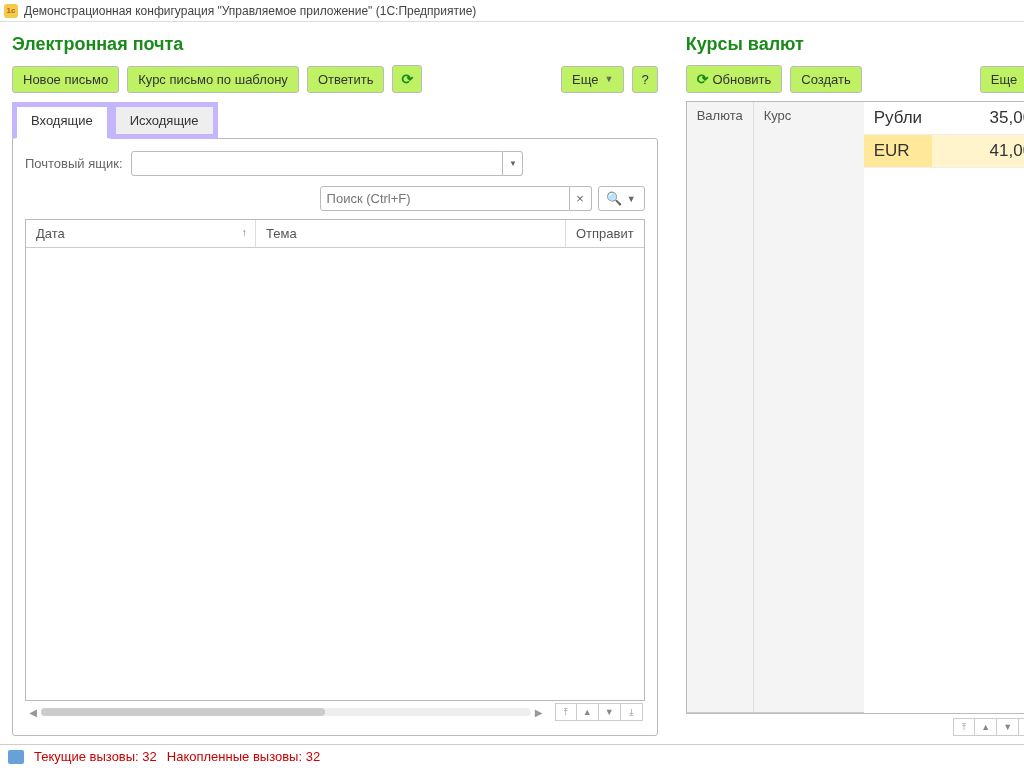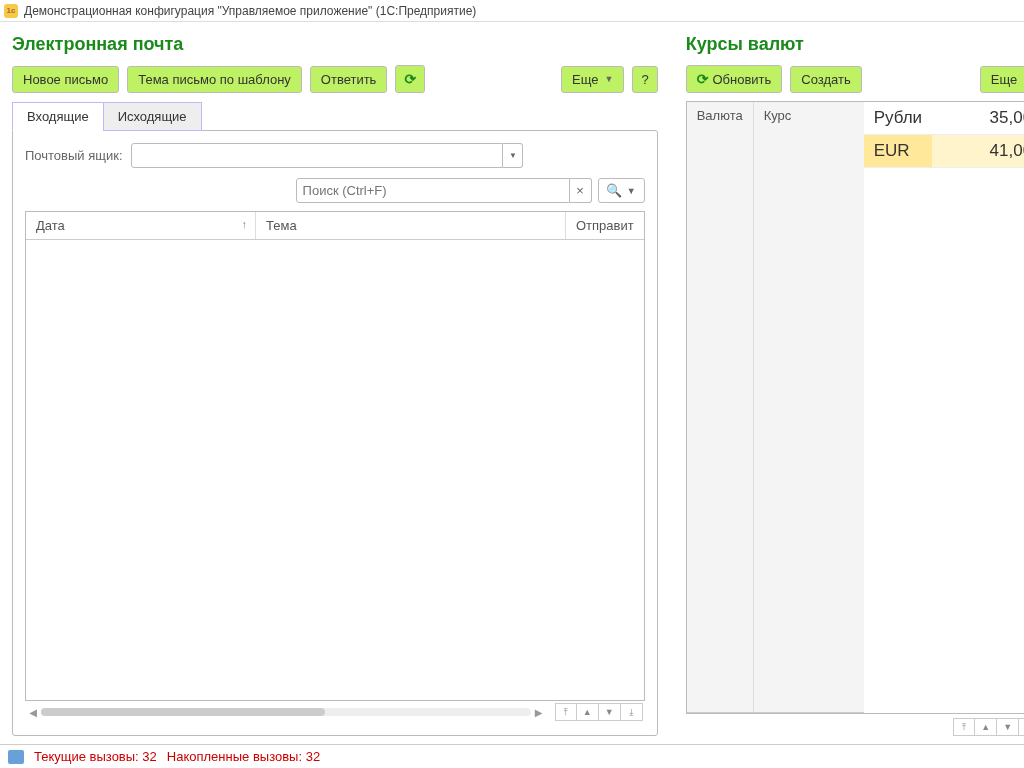--- a/index.html
+++ b/index.html
@@ -12,32 +12,32 @@
   .panel-right { flex: 1; display: flex; flex-direction: column; padding-left: 14px; }
   .divider { width: 1px; background: #ccc; margin: 30px 0 50px 14px; }
   h2.section-title { color: #1a8a1a; font-size: 18px; font-weight: bold; margin-bottom: 10px; }
   .toolbar { display: flex; align-items: center; gap: 8px; margin-bottom: 8px; }
   .toolbar .spacer { flex: 1; }
   .btn { border: 1px solid #bbb; background: #bef264; padding: 5px 10px; font-size: 13px; color: #333; cursor: pointer; border-radius: 3px; display: inline-flex; align-items: center; gap: 4px; }
   .btn-icon { padding: 5px 8px; }
   .dropdown-caret { font-size: 9px; color: #666; margin-left: 2px; }
   .refresh-icon { color: #1a8a1a; font-weight: bold; font-size: 14px; }
   .tabs { display: flex; }
-  .tab { padding: 6px 14px; border: 1px solid #c4b5fd; background: #eee; cursor: pointer; font-size: 13px; position: relative; top: 1px; }
+  .tab { padding: 6px 14px; border: 5px solid #c4b5fd; background: #eee; cursor: pointer; font-size: 13px; position: relative; top: 1px; }
   .tab.active { background: #fff; border-bottom: 1px solid #fff; }
   .tab + .tab { margin-left: -1px; }
   .tab-body { border: 1px solid #bbb; padding: 12px; flex: 1; display: flex; flex-direction: column; border-radius: 0 3px 3px 3px; }
   .field-row { display: flex; align-items: center; margin-bottom: 10px; }
   .field-label { color: #666; margin-right: 8px; font-size: 13px; }
   .combo { display: flex; flex: 0 0 392px; }
   .combo input { flex: 1; border: 1px solid #bbb; padding: 4px 6px; font-size: 13px; border-radius: 3px 0 0 3px; }
   .combo-btn { width: 20px; border: 1px solid #bbb; border-left: none; background: #fff; border-radius: 0 3px 3px 0; cursor: pointer; display: flex; align-items: center; justify-content: center; }
   .combo-btn .dropdown-caret { font-size: 8px; }
   .search-row { display: flex; justify-content: flex-end; gap: 6px; margin-bottom: 8px; }
-  .search-box { display: flex; width: 296px; }
+  .search-box { display: flex; width: 272px; }
   .search-box input { flex: 1; border: 1px solid #bbb; padding: 4px 6px; font-size: 13px; border-radius: 3px 0 0 3px; color: #999; }
   .search-clear { width: 22px; border: 1px solid #bbb; border-left: none; background: #fff; border-radius: 0 3px 3px 0; cursor: pointer; font-size: 13px; color: #666; }
   .search-btn { border: 1px solid #bbb; background: #fff; border-radius: 3px; padding: 3px 8px; cursor: pointer; display: flex; align-items: center; gap: 2px; }
   .search-btn .mag { color: #2266cc; font-size: 13px; }
   .table { border: 1px solid #bbb; flex: 1; display: flex; flex-direction: column; overflow: hidden; }
   .thead { display: flex; background: #fff; border-bottom: 1px solid #ccc; }
   .th { padding: 6px 10px; color: #555; font-size: 13px; border-right: 1px solid #ddd; position: relative; }
   .th-sort { position: absolute; right: 8px; top: 6px; font-size: 11px; color: #888; }
   .tbody { flex: 1; }
   .table-footer { display: flex; align-items: center; padding: 2px; gap: 2px; }
@@ -72,21 +72,21 @@
   <span class="titlebar-icon">1c</span>
   <span class="titlebar-text">Демонстрационная конфигурация "Управляемое приложение"  (1С:Предприятие)</span>
 </div>
 
 <div class="content">
 
   <div class="panel-left">
     <h2 class="section-title">Электронная почта</h2>
     <div class="toolbar">
       <button class="btn">Новое письмо</button>
-      <button class="btn">Тема письмо по шаблону</button>
+      <button class="btn">Курс письмо по шаблону</button>
       <button class="btn">Ответить</button>
       <button class="btn btn-icon">
           <span class="refresh-icon">⟳</span>
         </button>
       <div class="spacer"></div>
       <button class="btn">
           <span>Еще</span>
           <span class="dropdown-caret">▼</span>
         </button>
       <button class="btn btn-icon">?</button>

